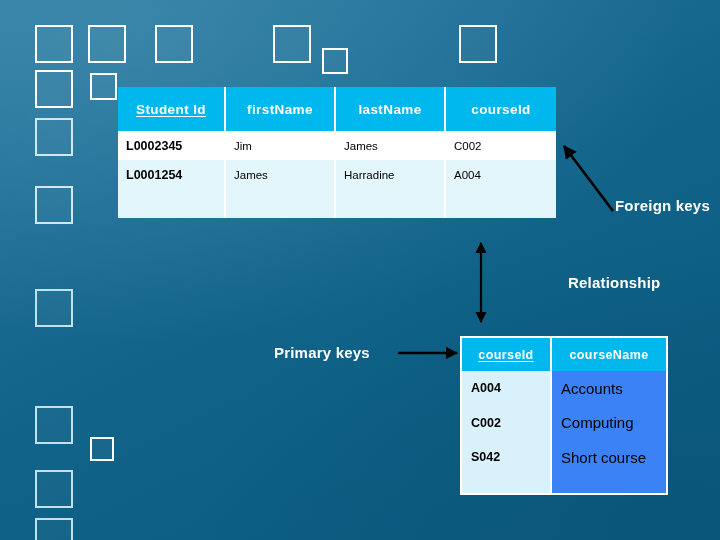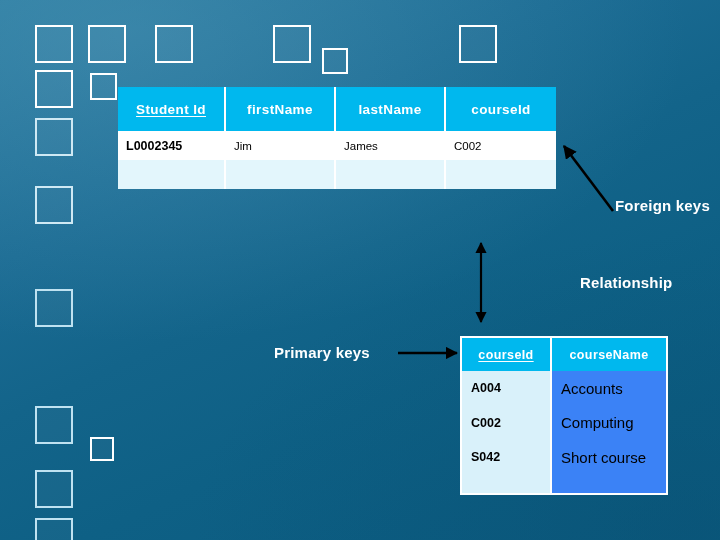--- a/index.html
+++ b/index.html
@@ -124,21 +124,21 @@
   
   .label {
     position: absolute;
     color: #ffffff;
     font-weight: bold;
     font-size: 15px;
     letter-spacing: .2px;
     white-space: nowrap;
   }
   #label-foreign-keys  { left: 615px; top: 197px; }
-  #label-relationship  { left: 580px; top: 274px; }
+  #label-relationship  { left: 568px; top: 274px; }
   #label-primary-keys  { left: 274px; top: 344px; }
 
   
   #arrows {
     position: absolute;
     inset: 0;
     pointer-events: none;
   }
 </style>
 </head>
@@ -180,20 +180,26 @@
       <th>lastName</th>
       <th>courseId</th>
     </tr>
   </thead>
   <tbody>
     <tr>
       <td class="key">L0002345</td>
       <td>Jim</td>
       <td>James</td>
       <td>C002</td>
+    </tr>
+    <tr>
+      <td class="key">L0001254</td>
+      <td>James</td>
+      <td>Harradine</td>
+      <td>A004</td>
     </tr>
     <tr class="filler">
       <td></td>
       <td></td>
       <td></td>
       <td></td>
     </tr>
   </tbody>
 </table>
 

